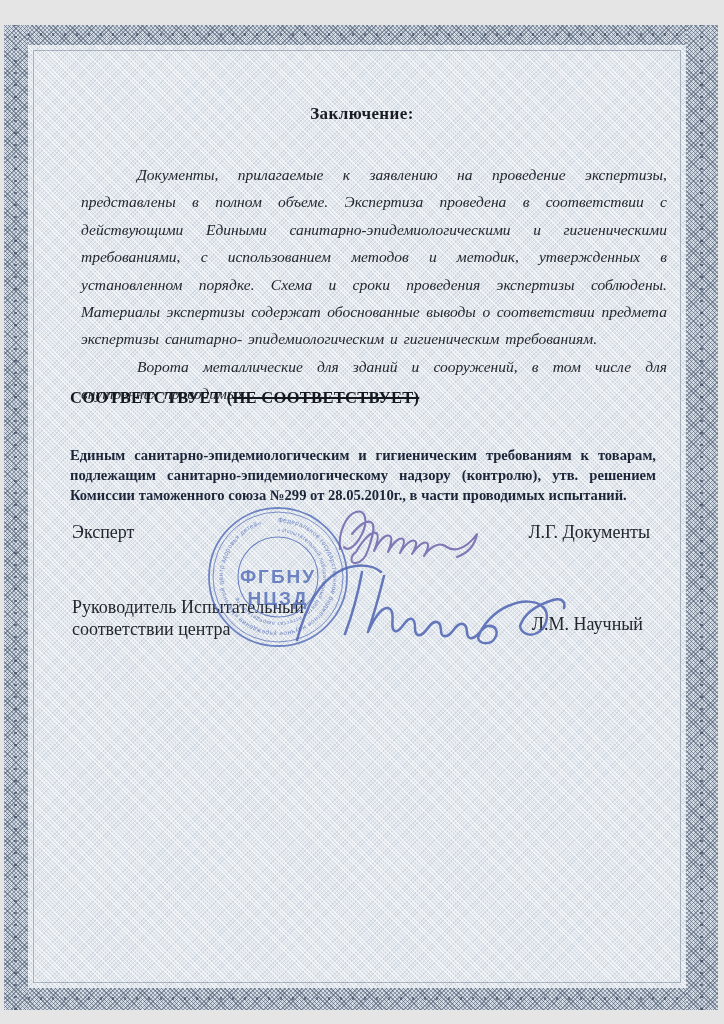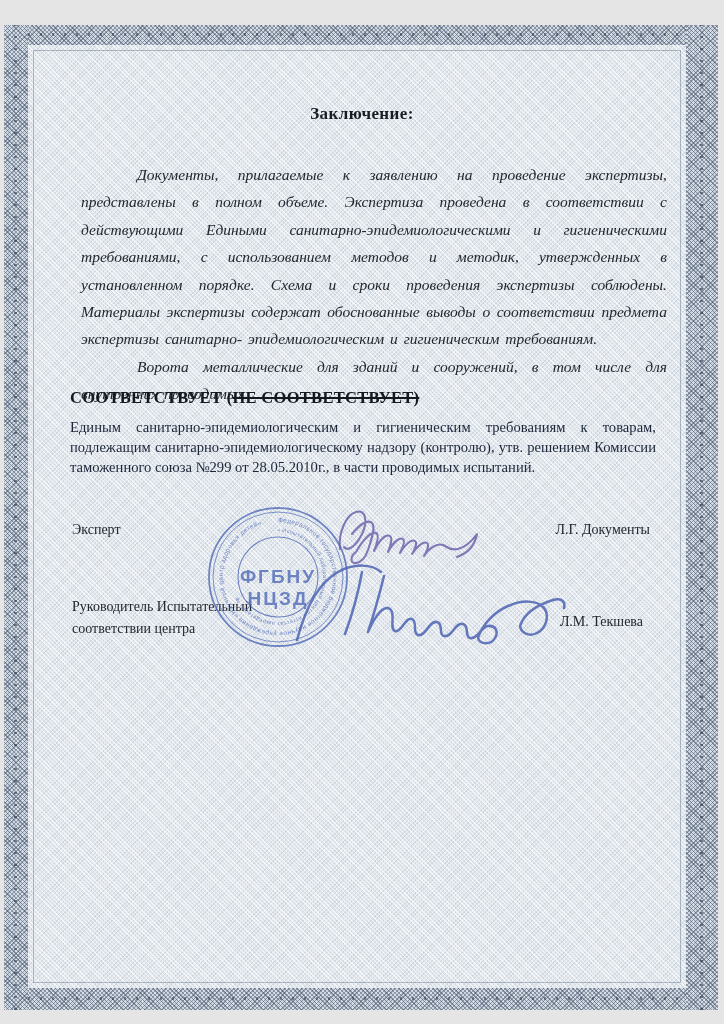--- a/index.html
+++ b/index.html
@@ -56,25 +56,25 @@
   .verdict{
     position:absolute; top:388px; left:70px; width:586px;
     font-weight:bold; font-size:16.5px; color:#14181f; letter-spacing:.3px;
   }
   .verdict .strike{ text-decoration:line-through; text-decoration-thickness:1.5px; }
   .reg-caption{
     position:absolute; top:407px; left:70px; width:586px;
     font-size:10.8px; color:#272b33;
   }
   .reg-text{
-    position:absolute; top:417px; left:70px; width:586px;
-    font-weight:normal; font-size:14.6px; line-height:20px;
+    position:absolute; top:445px; left:70px; width:586px;
+    font-weight:bold; font-size:14.6px; line-height:20px;
     text-align:justify; color:#1c2538;
   }
-  .sig-label{ position:absolute; font-size:14px; color:#22262e; }
+  .sig-label{ position:absolute; font-size:18px; color:#22262e; }
   .expert-label{ top:522px; left:72px; }
   .expert-name{ top:522px; right:74px; text-align:right; }
   .head-label{ top:596px; left:72px; line-height:22px; }
   .head-name{ top:614px; right:81px; text-align:right; }
 
   .overlay{ position:absolute; inset:0; pointer-events:none; }
   .stamp-center{
     font-family:"Liberation Sans", sans-serif;
     font-weight:bold; letter-spacing:2px;
   }
@@ -100,21 +100,21 @@
   </div>
 
   <div class="verdict"><span>СООТВЕТСТВУЕТ</span> <span>(</span><span class="strike">НЕ СООТВЕТСТВУЕТ)</span></div>
 
   <div class="reg-text">Единым санитарно-эпидемиологическим и гигиеническим требованиям к товарам, подлежащим санитарно-эпидемиологическому надзору (контролю), утв. решением Комиссии таможенного союза №299 от 28.05.2010г., в части проводимых испытаний.</div>
 
   <span class="sig-label expert-label">Эксперт</span>
   <span class="sig-label expert-name">Л.Г. Документы</span>
 
   <span class="sig-label head-label"><span>Руководитель  Испытательный</span><br><span>соответствии центра</span></span>
-  <span class="sig-label head-name">Л.М. Текшева</span>
+  <span class="sig-label head-name">Л.М. Научный</span>
 
   <svg class="overlay" width="724" height="1024" viewBox="0 0 724 1024">
     <defs>
       <path id="ringOuter" d="M 278 522 a 55 55 0 1 1 -0.05 0" fill="none"></path>
       <path id="ringInner" d="M 278 532 a 45 45 0 1 1 -0.05 0" fill="none"></path>
     </defs>
 
     <g opacity="0.78">
       <circle cx="278" cy="577" r="69" fill="none" stroke="#4d68b6" stroke-width="1.8"></circle>
       <circle cx="278" cy="577" r="65" fill="none" stroke="#4d68b6" stroke-width="0.9"></circle>

